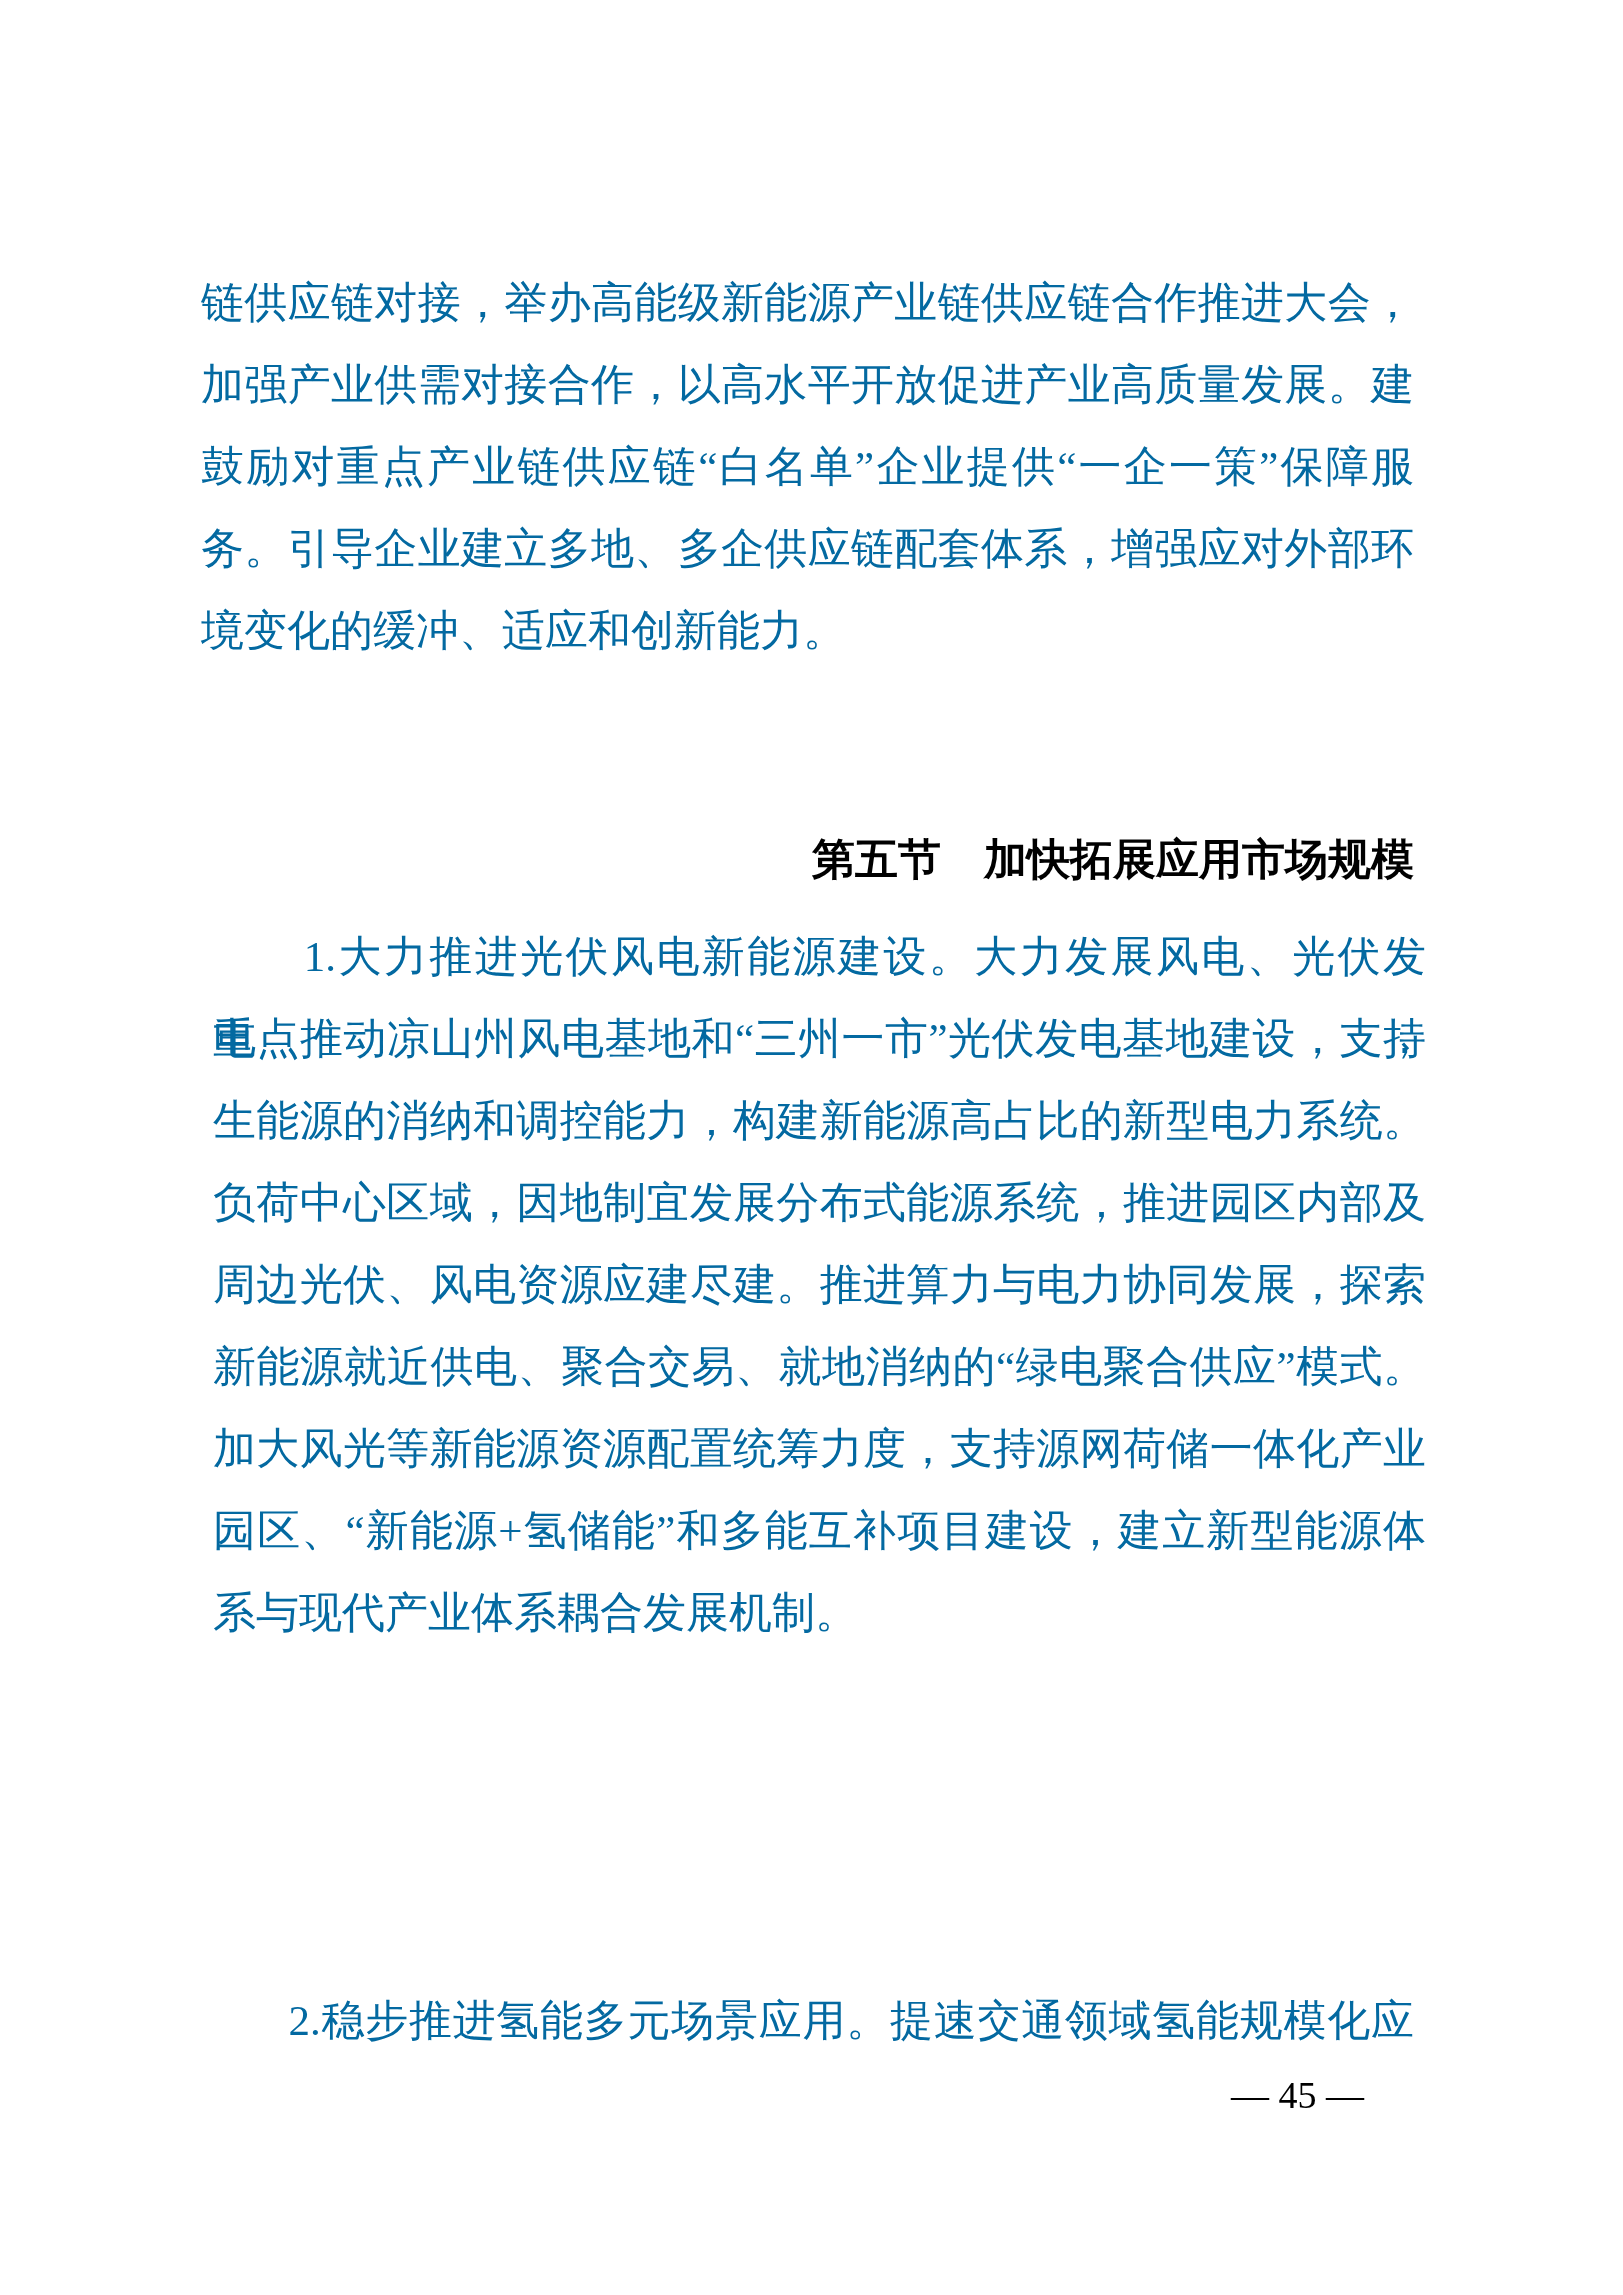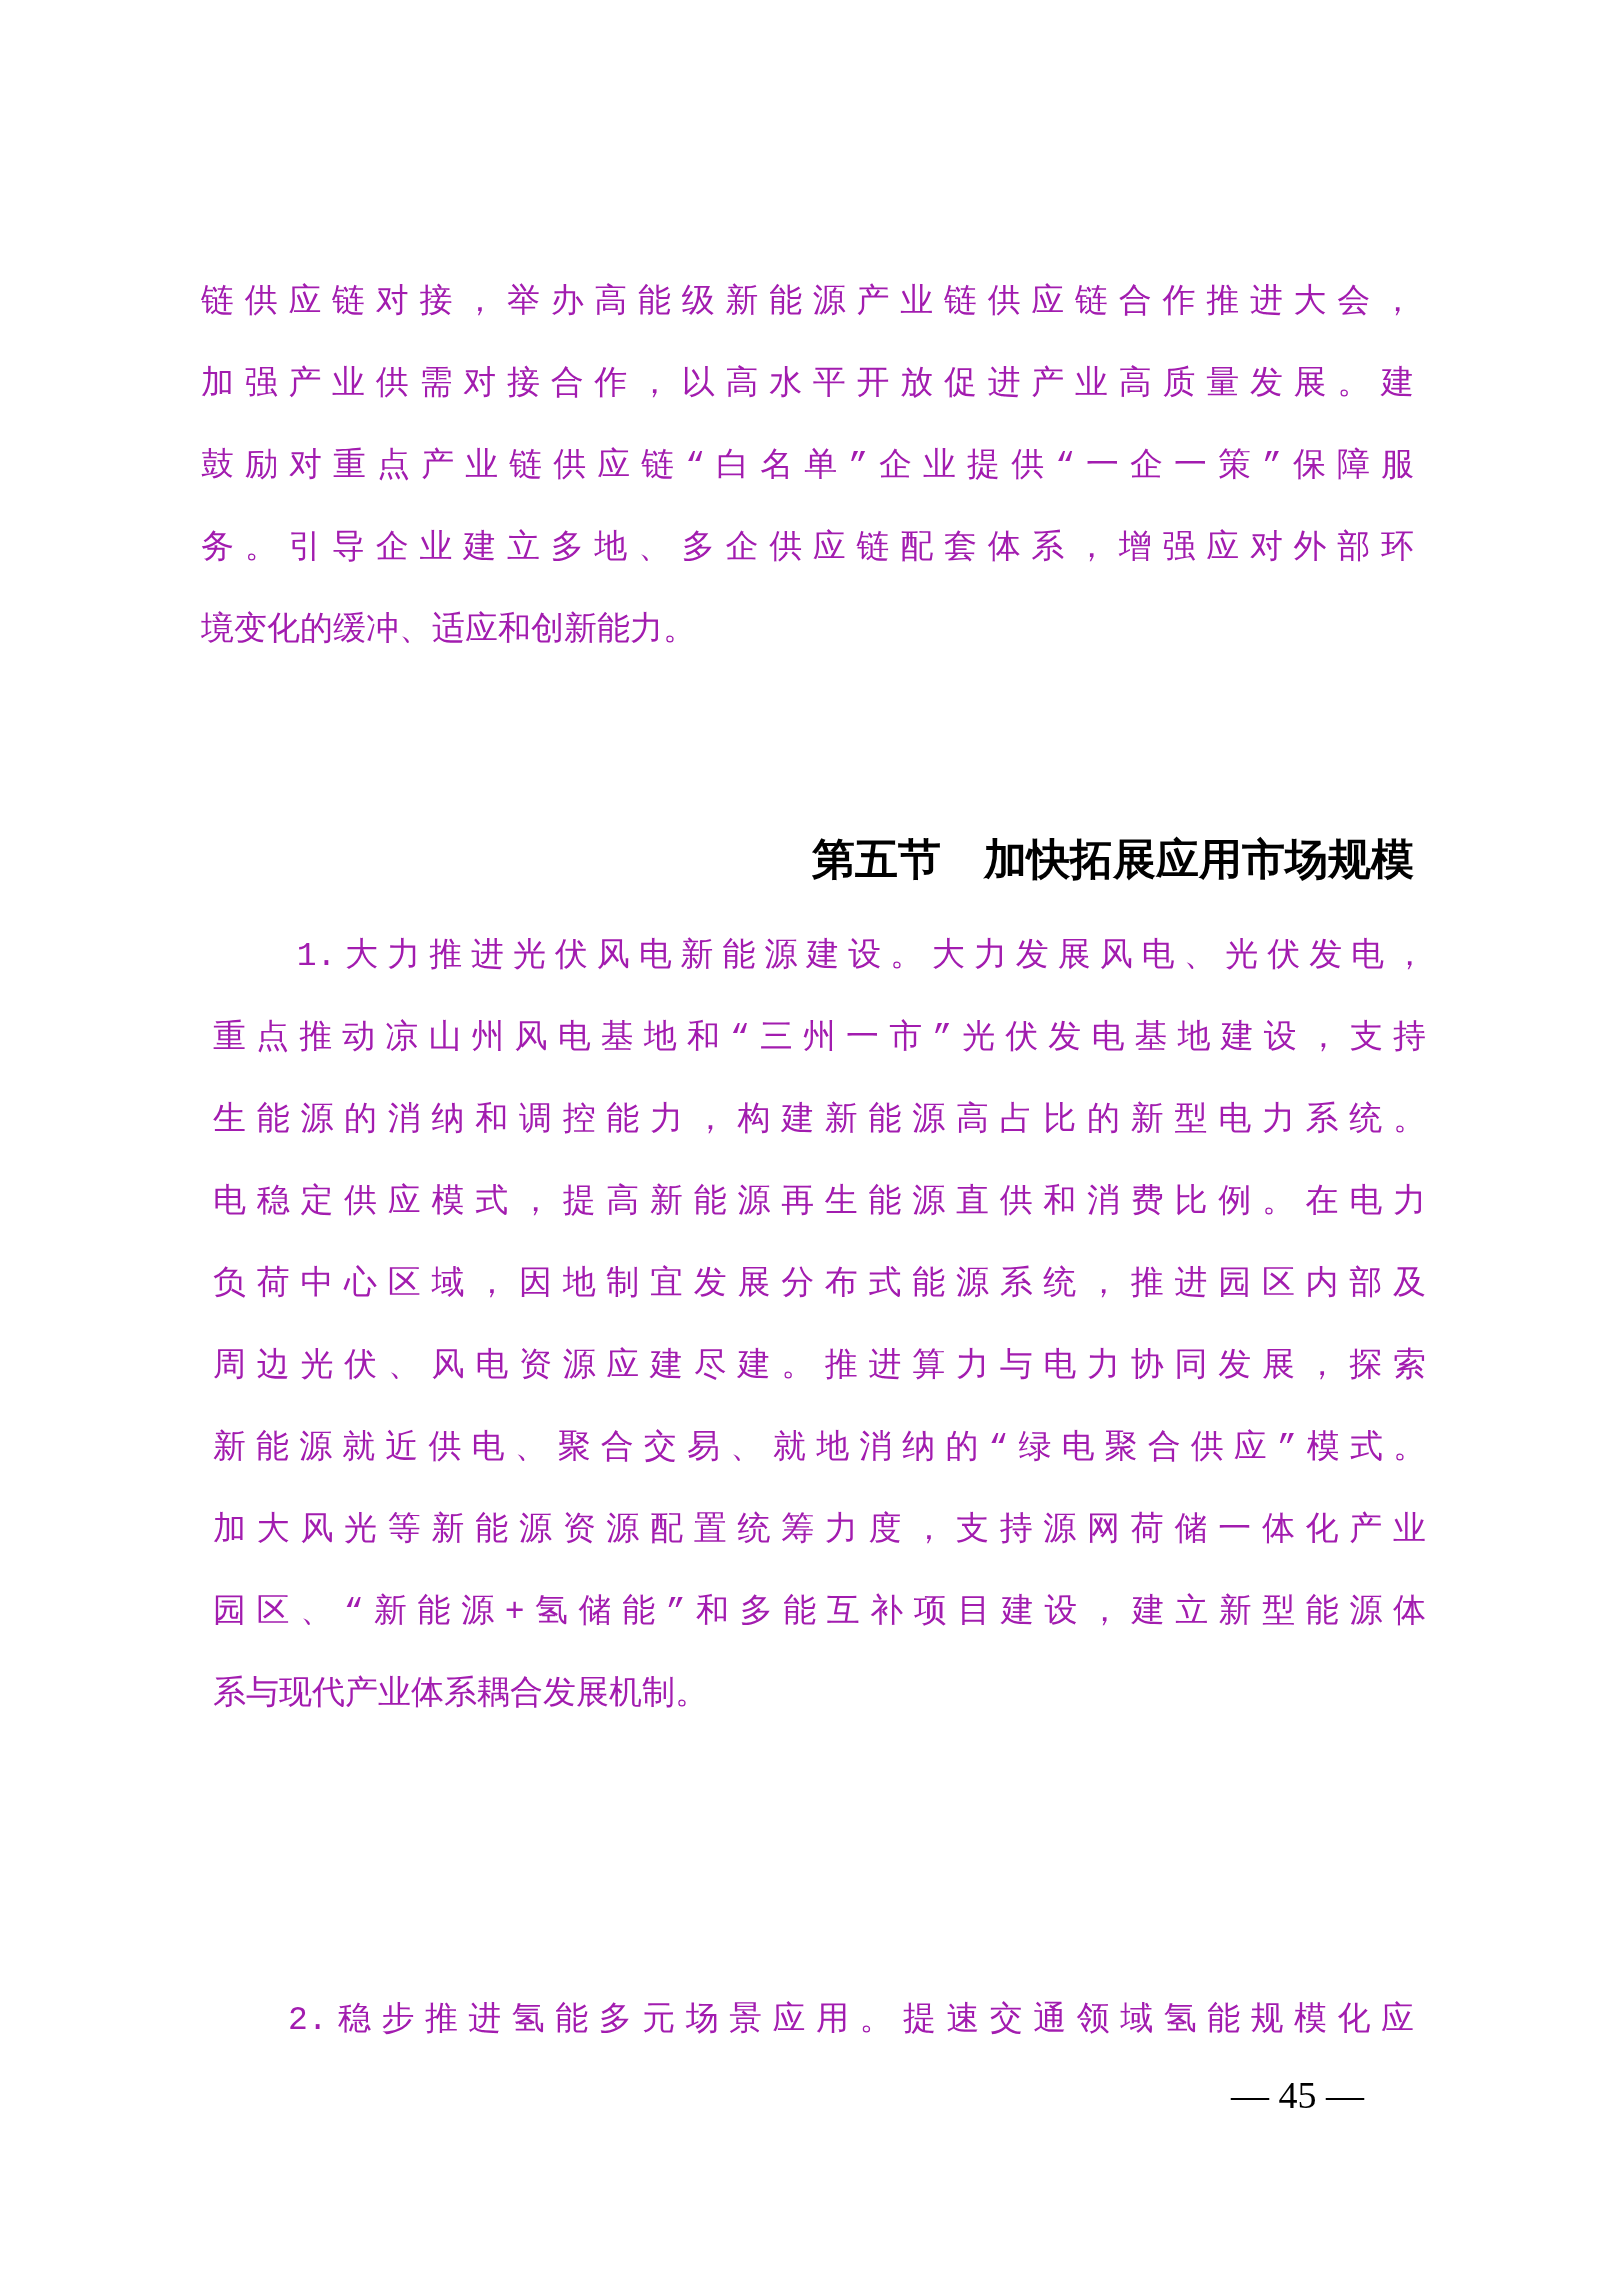--- a/index.html
+++ b/index.html
@@ -25,24 +25,24 @@
     position: absolute;
     left: 0;
     width: 100%;
   }
   .para-1 { top: 262px; }
   .para-2 { top: 916px; margin-left: 12px; }
   .para-3 { top: 1980px; }
   .line {
     height: 82px;
     line-height: 82px;
-    font-size: 33px;
-    font-family: Liberation Mono, monospace;
+    font-size: 43px;
+    font-family: Liberation Serif, serif;
     white-space: nowrap;
-    color: #a21caf;
+    color: #0369a1;
   }
   .line.just {
     white-space: normal;
     text-align: justify;
     text-align-last: justify;
     text-justify: inter-ideograph;
   }
   .section-heading {
     position: absolute;
     left: 0;
@@ -80,21 +80,20 @@
       <div class="line just">务。引导企业建立多地、多企供应链配套体系，增强应对外部环</div>
       <div class="line">境变化的缓冲、适应和创新能力。</div>
     </div>
 
     <h2 class="section-heading">第五节　加快拓展应用市场规模</h2>
 
     <div class="para para-2">
       <div class="line just">　　1.大力推进光伏风电新能源建设。大力发展风电、光伏发电，</div>
       <div class="line just">重点推动凉山州风电基地和“三州一市”光伏发电基地建设，支持</div>
       <div class="line just">生能源的消纳和调控能力，构建新能源高占比的新型电力系统。</div>
-      <div class="line just">电稳定供应模式，提高新能源再生能源直供和消费比例。在电力</div>
       <div class="line just">负荷中心区域，因地制宜发展分布式能源系统，推进园区内部及</div>
       <div class="line just">周边光伏、风电资源应建尽建。推进算力与电力协同发展，探索</div>
       <div class="line just">新能源就近供电、聚合交易、就地消纳的“绿电聚合供应”模式。</div>
       <div class="line just">加大风光等新能源资源配置统筹力度，支持源网荷储一体化产业</div>
       <div class="line just">园区、“新能源+氢储能”和多能互补项目建设，建立新型能源体</div>
       <div class="line">系与现代产业体系耦合发展机制。</div>
     </div>
 
     <div class="para para-3">
       <div class="line just">　　2.稳步推进氢能多元场景应用。提速交通领域氢能规模化应</div>

